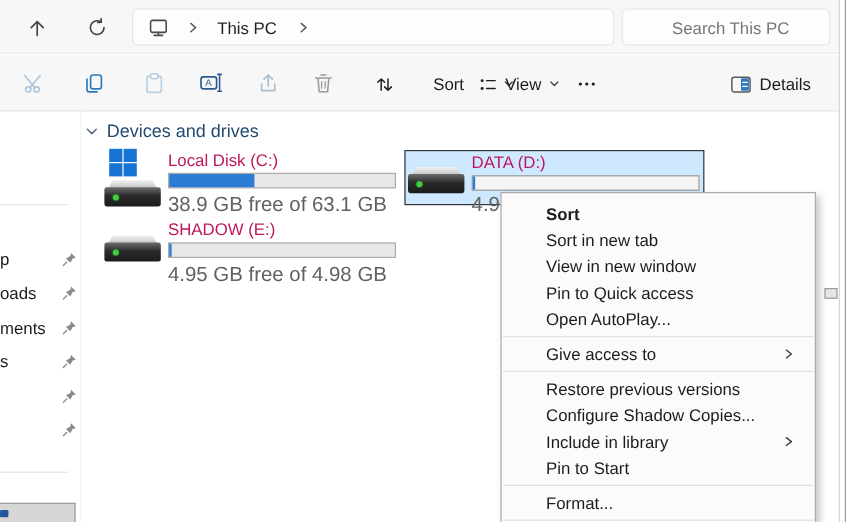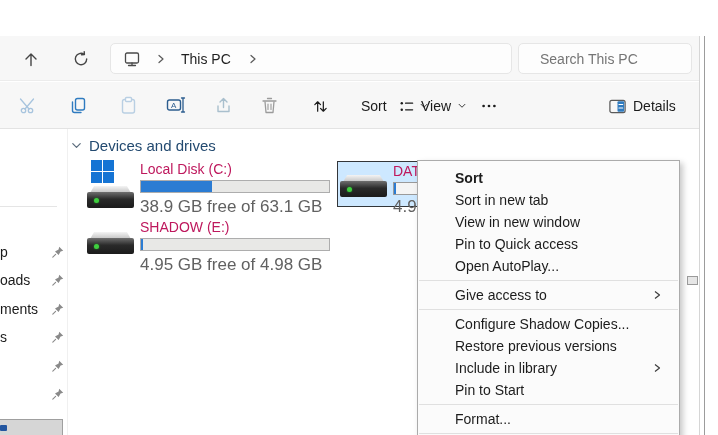--- a/index.html
+++ b/index.html
@@ -1,32 +1,32 @@
 <!DOCTYPE html>
 <html><head>
 <meta charset="utf-8">
 <style>
   * { margin:0; padding:0; box-sizing:border-box; }
   html,body { width:718px; height:435px; overflow:hidden; background:#ffffff;
               font-family:"Liberation Sans","DejaVu Sans",sans-serif; color:#1a1a1a; }
-  .abs { position:absolute;margin-top:36px; }
+  .abs { position:absolute; }
   #window { position:absolute; left:0; top:0; width:700px; height:435px; background:#fff; overflow:hidden; }
   .edge-line1 { left:699px; top:0; width:1px; height:435px; background:#d6d6d6; }
   .edge-line2 { left:704px; top:0; width:1px; height:435px; background:#9c9c9c; }
 
   
   .topbar { left:0; top:0; width:700px; height:45px; background:#f7f7f7; border-bottom:1px solid #ececec; }
   .icon-btn { position:absolute; width:30px; height:30px; top:8px; border-radius:4px;
               display:flex; align-items:center; justify-content:center; cursor:default; }
   .crumb-box { position:absolute; left:110px; top:7px; width:402px; height:31px; background:#fdfdfd;
                border:1px solid #e6e6e6; border-radius:5px; display:flex; align-items:center; }
   .crumb-box .seg { display:flex; align-items:center; height:100%; }
   .crumb-label { font-size:14px; color:#1f1f1f; padding:0 4px; }
   .search-box { position:absolute; left:518px; top:7px; width:174px; height:31px; background:#fdfdfd;
-                border:1px solid #e6e6e6; border-radius:5px; display:flex; align-items:center; }
+                border:1px solid #e6e6e6; border-radius:5px; display:flex; align-items:center;padding-left:20px; }
   .search-box input { flex:1; border:none; outline:none; background:transparent; font-size:14px;
                       color:#5f5f5f; padding-left:21px; font-family:inherit; }
 
   
   .cmdbar { left:0; top:46px; width:700px; height:47px; background:#f7f7f7; border-bottom:1px solid #e3e3e3; }
   .cmd-icon { position:absolute; top:6px; width:34px; height:34px; border-radius:4px;
               display:flex; align-items:center; justify-content:center; }
   .cmd-text-btn { position:absolute; top:8px; height:32px; display:flex; align-items:center; gap:6px;
                   border-radius:4px; padding:0 6px; font-size:14px; color:#1b1b1b; }
 
@@ -376,22 +376,22 @@
     <div class="msep"></div>
     <div class="mi">
       <span>Give access to</span>
       <span class="sub-arrow">
         <svg width="12" height="12" viewBox="0 0 12 12">
             <polyline points="4,2.5 8.5,6 4,9.5" fill="none" stroke="#3c3c3c" stroke-width="1.2" stroke-linejoin="round"></polyline>
           </svg>
       </span>
     </div>
     <div class="msep"></div>
+    <div class="mi">Restore previous versions</div>
     <div class="mi">Configure Shadow Copies...</div>
-    <div class="mi">Restore previous versions</div>
     <div class="mi">
       <span>Include in library</span>
       <span class="sub-arrow">
         <svg width="12" height="12" viewBox="0 0 12 12">
             <polyline points="4,2.5 8.5,6 4,9.5" fill="none" stroke="#3c3c3c" stroke-width="1.2" stroke-linejoin="round"></polyline>
           </svg>
       </span>
     </div>
     <div class="mi">Pin to Start</div>
     <div class="msep"></div>

